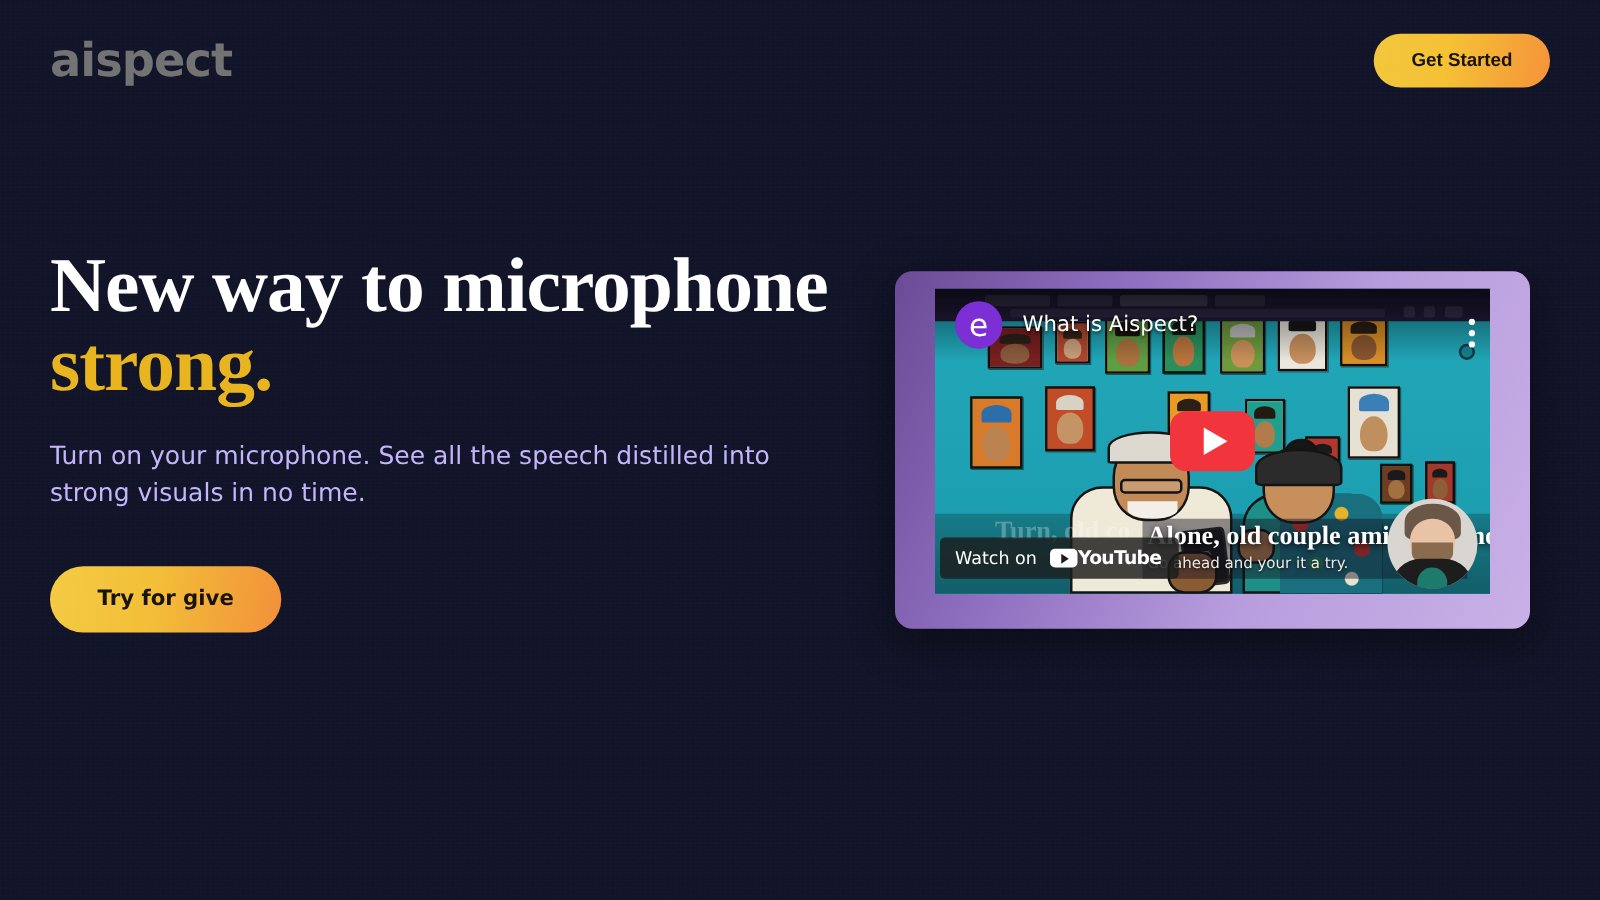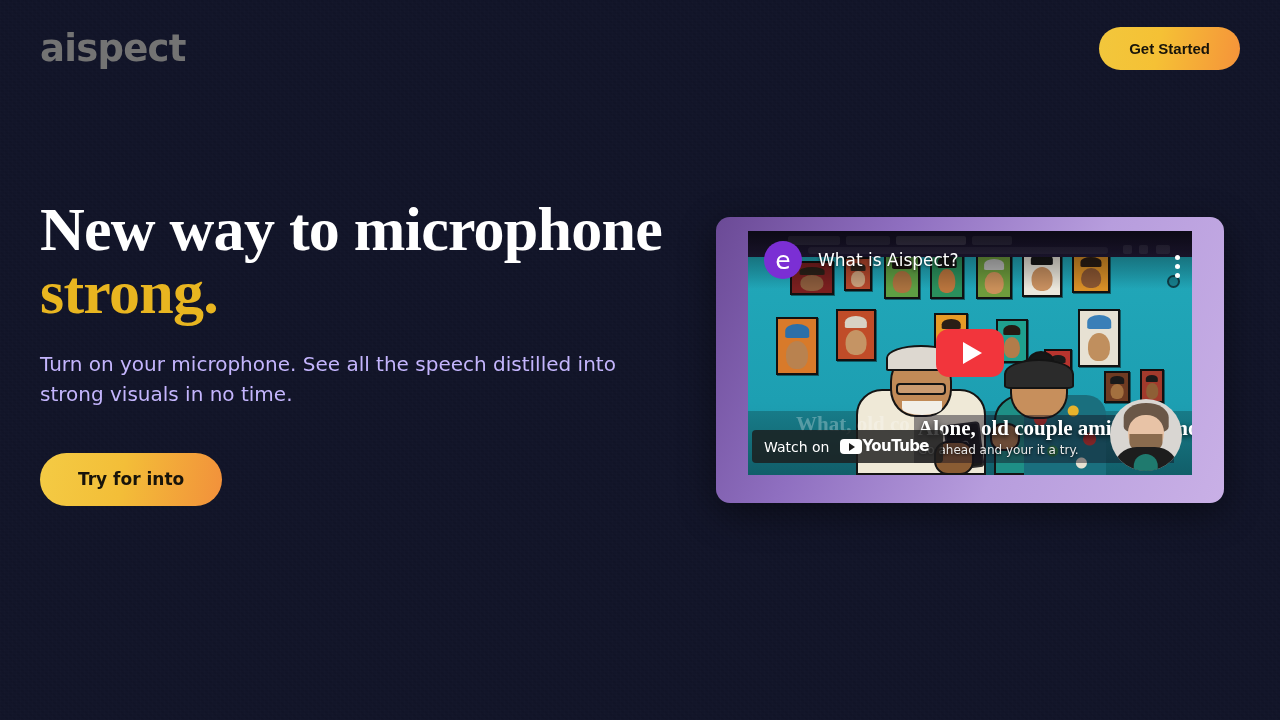--- a/index.html
+++ b/index.html
@@ -492,21 +492,21 @@
   <div class="brand-logo">aispect</div>
   <button class="btn-get-started">Get Started</button>
 </header>
 
 <section class="hero-left">
   <h1 class="hero-title">
     <span>New way to microphone</span>
     <span class="accent">strong.</span>
   </h1>
   <p class="hero-sub">Turn on your microphone. See all the speech distilled into strong visuals in no time.</p>
-  <button class="btn-try-free">Try for into</button>
+  <button class="btn-try-free">Try for give</button>
 </section>
 
 <section class="video-card">
 
   <div class="video-screen">
 
     <div class="scene">
       <div class="scene-wall"></div>
 
       <div class="frame" style="left:42px;top:30px;width:44px;height:34px;background:#e8e2d2;">
@@ -636,21 +636,21 @@
     <div class="yt-dots">
       <span></span>
       <span></span>
       <span></span>
     </div>
 
     <div class="yt-play">
       <div class="tri"></div>
     </div>
 
-    <div class="caption-ghost">What, old co</div>
+    <div class="caption-ghost">Turn, old co</div>
 
     <div class="caption-block">
       <div class="caption-main">Alone, old couple amidst memories.</div>
       <div class="caption-sub">Go ahead and your it a try.</div>
     </div>
 
     <div class="webcam">
       <div class="wc-hair"></div>
       <div class="wc-face"></div>
       <div class="wc-beard"></div>

